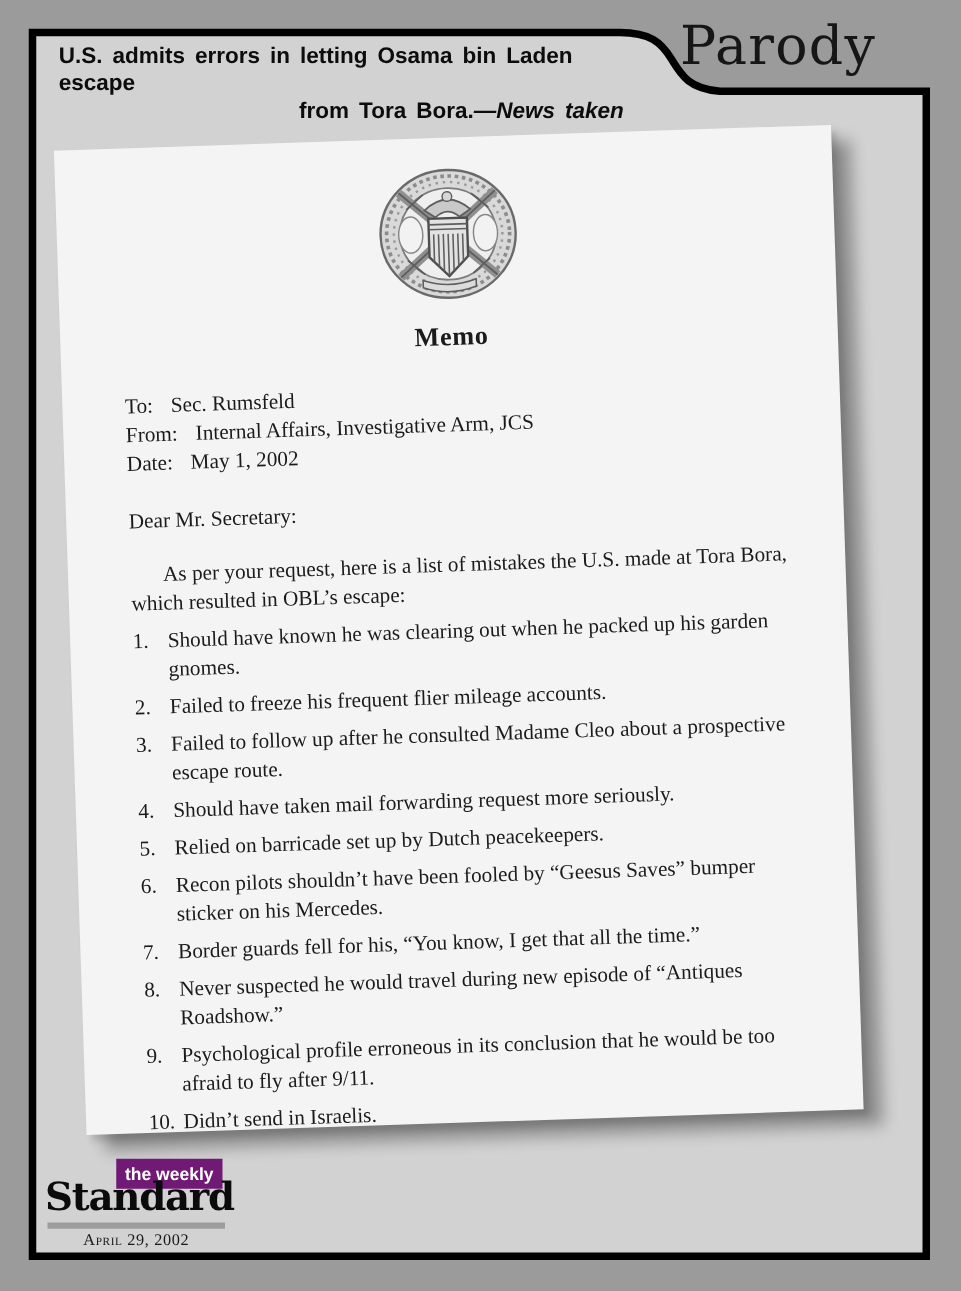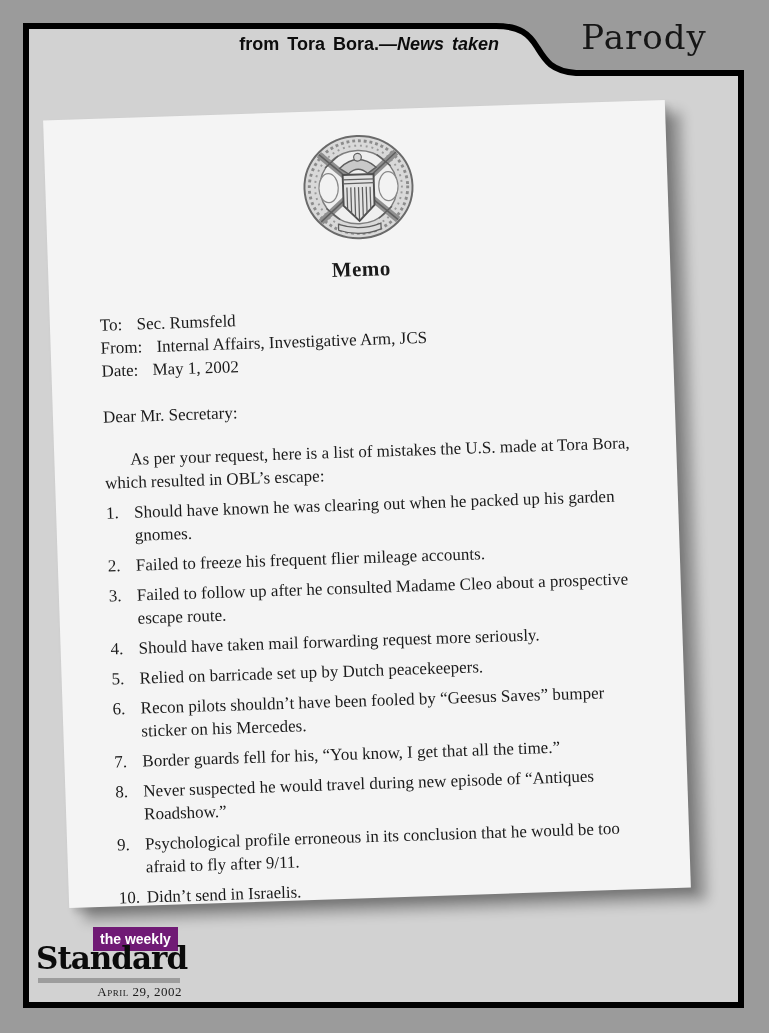--- a/index.html
+++ b/index.html
@@ -4,22 +4,22 @@
 <style>
   html,body{margin:0;padding:0;background:#9b9b9b;}
   .stage{
     position:relative;width:769px;height:1033px;overflow:hidden;
     background:#9b9b9b;font-family:"Liberation Serif",serif;color:#111;
   }
   
   .frame-svg{position:absolute;left:0;top:0;width:769px;height:1033px;}
   
   .parody-title{
-    position:absolute;left:544px;top:8px;width:200px;text-align:center;
-    font-family:"DejaVu Serif",serif;font-size:34px;line-height:58px;
+    position:absolute;left:544px;top:8px;width:200px;text-align:left;
+    font-family:"DejaVu Serif",serif;font-size:43px;line-height:58px;
     color:#161616;letter-spacing:1px;
   }
   
   .banner{
     position:absolute;left:47px;top:33px;width:452px;
     font-family:"Liberation Sans",sans-serif;font-weight:bold;
     font-size:18px;line-height:22px;color:#0c0c0c;word-spacing:3px;
   }
   .banner .row2{display:flex;justify-content:flex-end;}
   .banner .attr{font-style:italic;}
@@ -51,36 +51,37 @@
     font-family:"Liberation Sans",sans-serif;font-weight:bold;
     font-size:14px;line-height:14px;padding:5px 7px 5px;letter-spacing:0;
   }
   .logo .standard{
     position:absolute;left:0;top:15px;
     font-family:"DejaVu Serif",serif;font-weight:bold;font-size:31px;
     line-height:36px;letter-spacing:-1px;color:#0b0b0b;white-space:nowrap;text-align:right;
   }
   .logo .rule{position:absolute;left:2px;top:53px;width:142px;height:5px;background:#9d9d9d;}
   .logo .issue-date{
-    position:absolute;left:0;top:59px;width:146px;text-align:right;
+    position:absolute;left:0;top:59px;width:146px;text-align:center;
     font-size:13px;font-variant:small-caps;letter-spacing:.5px;color:#1a1a1a;
   }
 </style>
 </head>
 <body>
 
 <div class="stage">
 
   <svg class="frame-svg" viewBox="0 0 769 1033" xmlns="http://www.w3.org/2000/svg" aria-hidden="true">
     <path d="M 26 1005 L 26 26 L 496 26 C 520 26 529 34 537 47 C 545 60 551 71 576 73 L 741 73 L 741 1005 Z" fill="#d2d2d2" stroke="#000000" stroke-width="6" stroke-linejoin="miter"></path>
   </svg>
 
   <div class="parody-title">Parody</div>
 
   <div class="banner">
+    <div>U.S. admits errors in letting Osama bin Laden escape</div>
     <div class="row2">
       <span>from Tora Bora.</span>
       <span class="attr">—News taken</span>
     </div>
   </div>
 
   <div class="paper">
 
     <svg class="seal" width="116" height="110" viewBox="0 0 120 114" xmlns="http://www.w3.org/2000/svg" aria-hidden="true">
       <ellipse cx="60" cy="57" rx="56" ry="53" fill="#d9d9d9" stroke="#6a6a6a" stroke-width="2"></ellipse>

